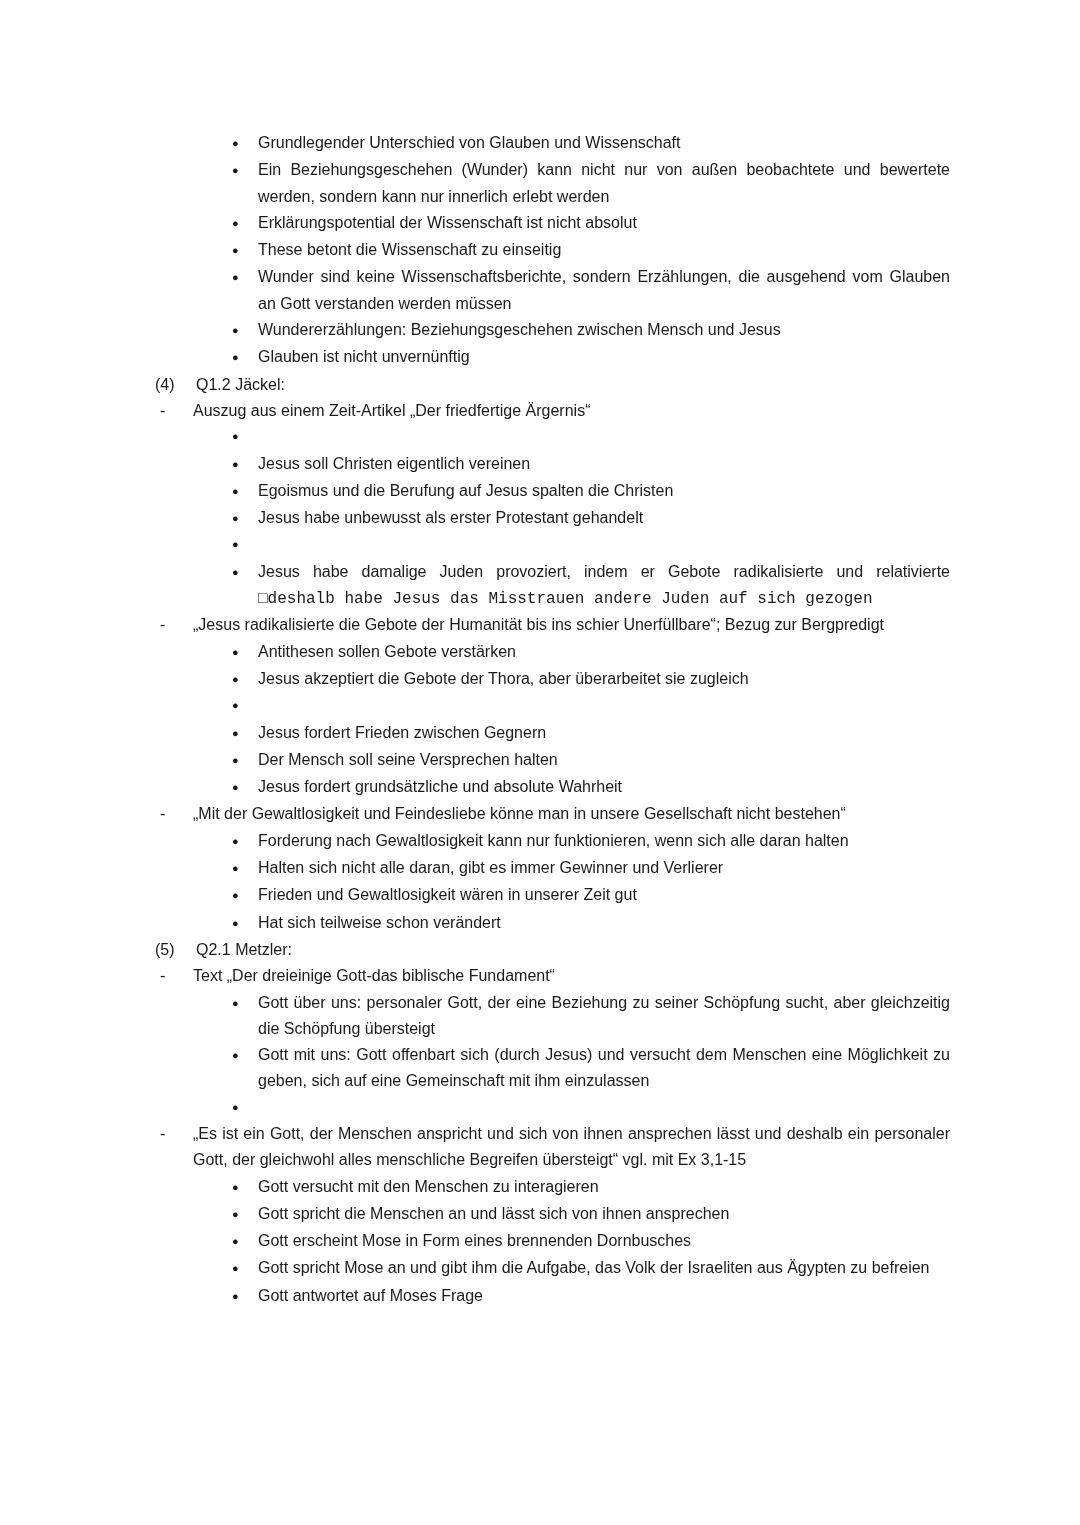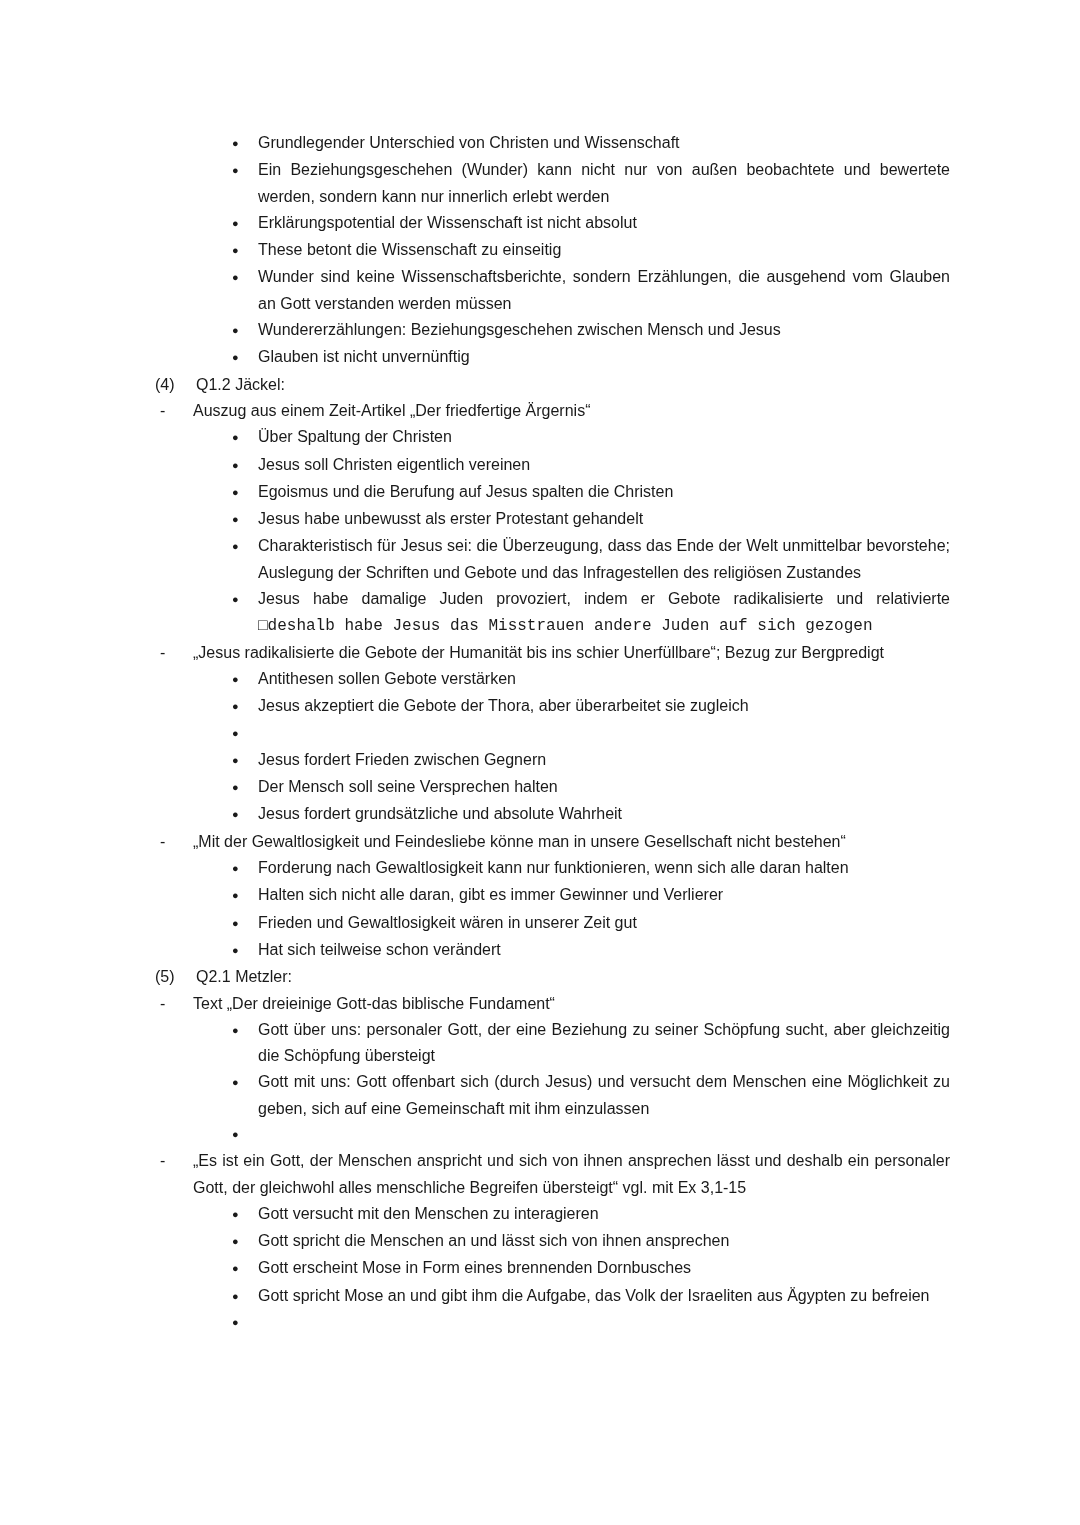--- a/index.html
+++ b/index.html
@@ -66,21 +66,21 @@
   .line.force .text {
     text-align-last: justify;
   }
 </style>
 </head>
 <body>
 
 <div class="doc" id="doc">
     <div class="line bullet">
       <span class="marker">●</span>
-      <span class="text">Grundlegender Unterschied von Christen und Wissenschaft</span>
+      <span class="text">Grundlegender Unterschied von Glauben und Wissenschaft</span>
     </div>
     <div class="line bullet">
       <span class="marker">●</span>
       <span class="text">Ein Beziehungsgeschehen (Wunder) kann nicht nur von außen beobachtete und bewertete werden, sondern kann nur innerlich erlebt werden</span>
     </div>
     <div class="line bullet">
       <span class="marker">●</span>
       <span class="text">Erklärungspotential der Wissenschaft ist nicht absolut</span>
     </div>
     <div class="line bullet">
@@ -102,37 +102,35 @@
     <div class="line num">
       <span class="marker">(4)</span>
       <span class="text">Q1.2 Jäckel:</span>
     </div>
     <div class="line dash">
       <span class="marker">-</span>
       <span class="text">Auszug aus einem Zeit-Artikel „Der friedfertige Ärgernis“</span>
     </div>
     <div class="line bullet">
       <span class="marker">●</span>
-      <span class="text">Über Spaltung der Christen</span>
     </div>
     <div class="line bullet">
       <span class="marker">●</span>
       <span class="text">Jesus soll Christen eigentlich vereinen</span>
     </div>
     <div class="line bullet">
       <span class="marker">●</span>
       <span class="text">Egoismus und die Berufung auf Jesus spalten die Christen</span>
     </div>
     <div class="line bullet">
       <span class="marker">●</span>
       <span class="text">Jesus habe unbewusst als erster Protestant gehandelt</span>
     </div>
     <div class="line bullet">
       <span class="marker">●</span>
-      <span class="text">Charakteristisch für Jesus sei: die Überzeugung, dass das Ende der Welt unmittelbar bevorstehe; Auslegung der Schriften und Gebote und das Infragestellen des religiösen Zustandes</span>
     </div>
     <div class="line bullet force">
       <span class="marker">●</span>
       <span class="text">Jesus habe damalige Juden provoziert, indem er Gebote radikalisierte und relativierte</span>
     </div>
     <div class="line cont">
       <span class="text">□deshalb habe Jesus das Misstrauen andere Juden auf sich gezogen</span>
     </div>
     <div class="line dash">
       <span class="marker">-</span>
@@ -215,14 +213,15 @@
     <div class="line bullet">
       <span class="marker">●</span>
       <span class="text">Gott erscheint Mose in Form eines brennenden Dornbusches</span>
     </div>
     <div class="line bullet">
       <span class="marker">●</span>
       <span class="text">Gott spricht Mose an und gibt ihm die Aufgabe, das Volk der Israeliten aus Ägypten zu befreien</span>
     </div>
     <div class="line bullet">
       <span class="marker">●</span>
+      <span class="text">Gott antwortet auf Moses Frage</span>
     </div>
   </div>
 
 </body></html>

